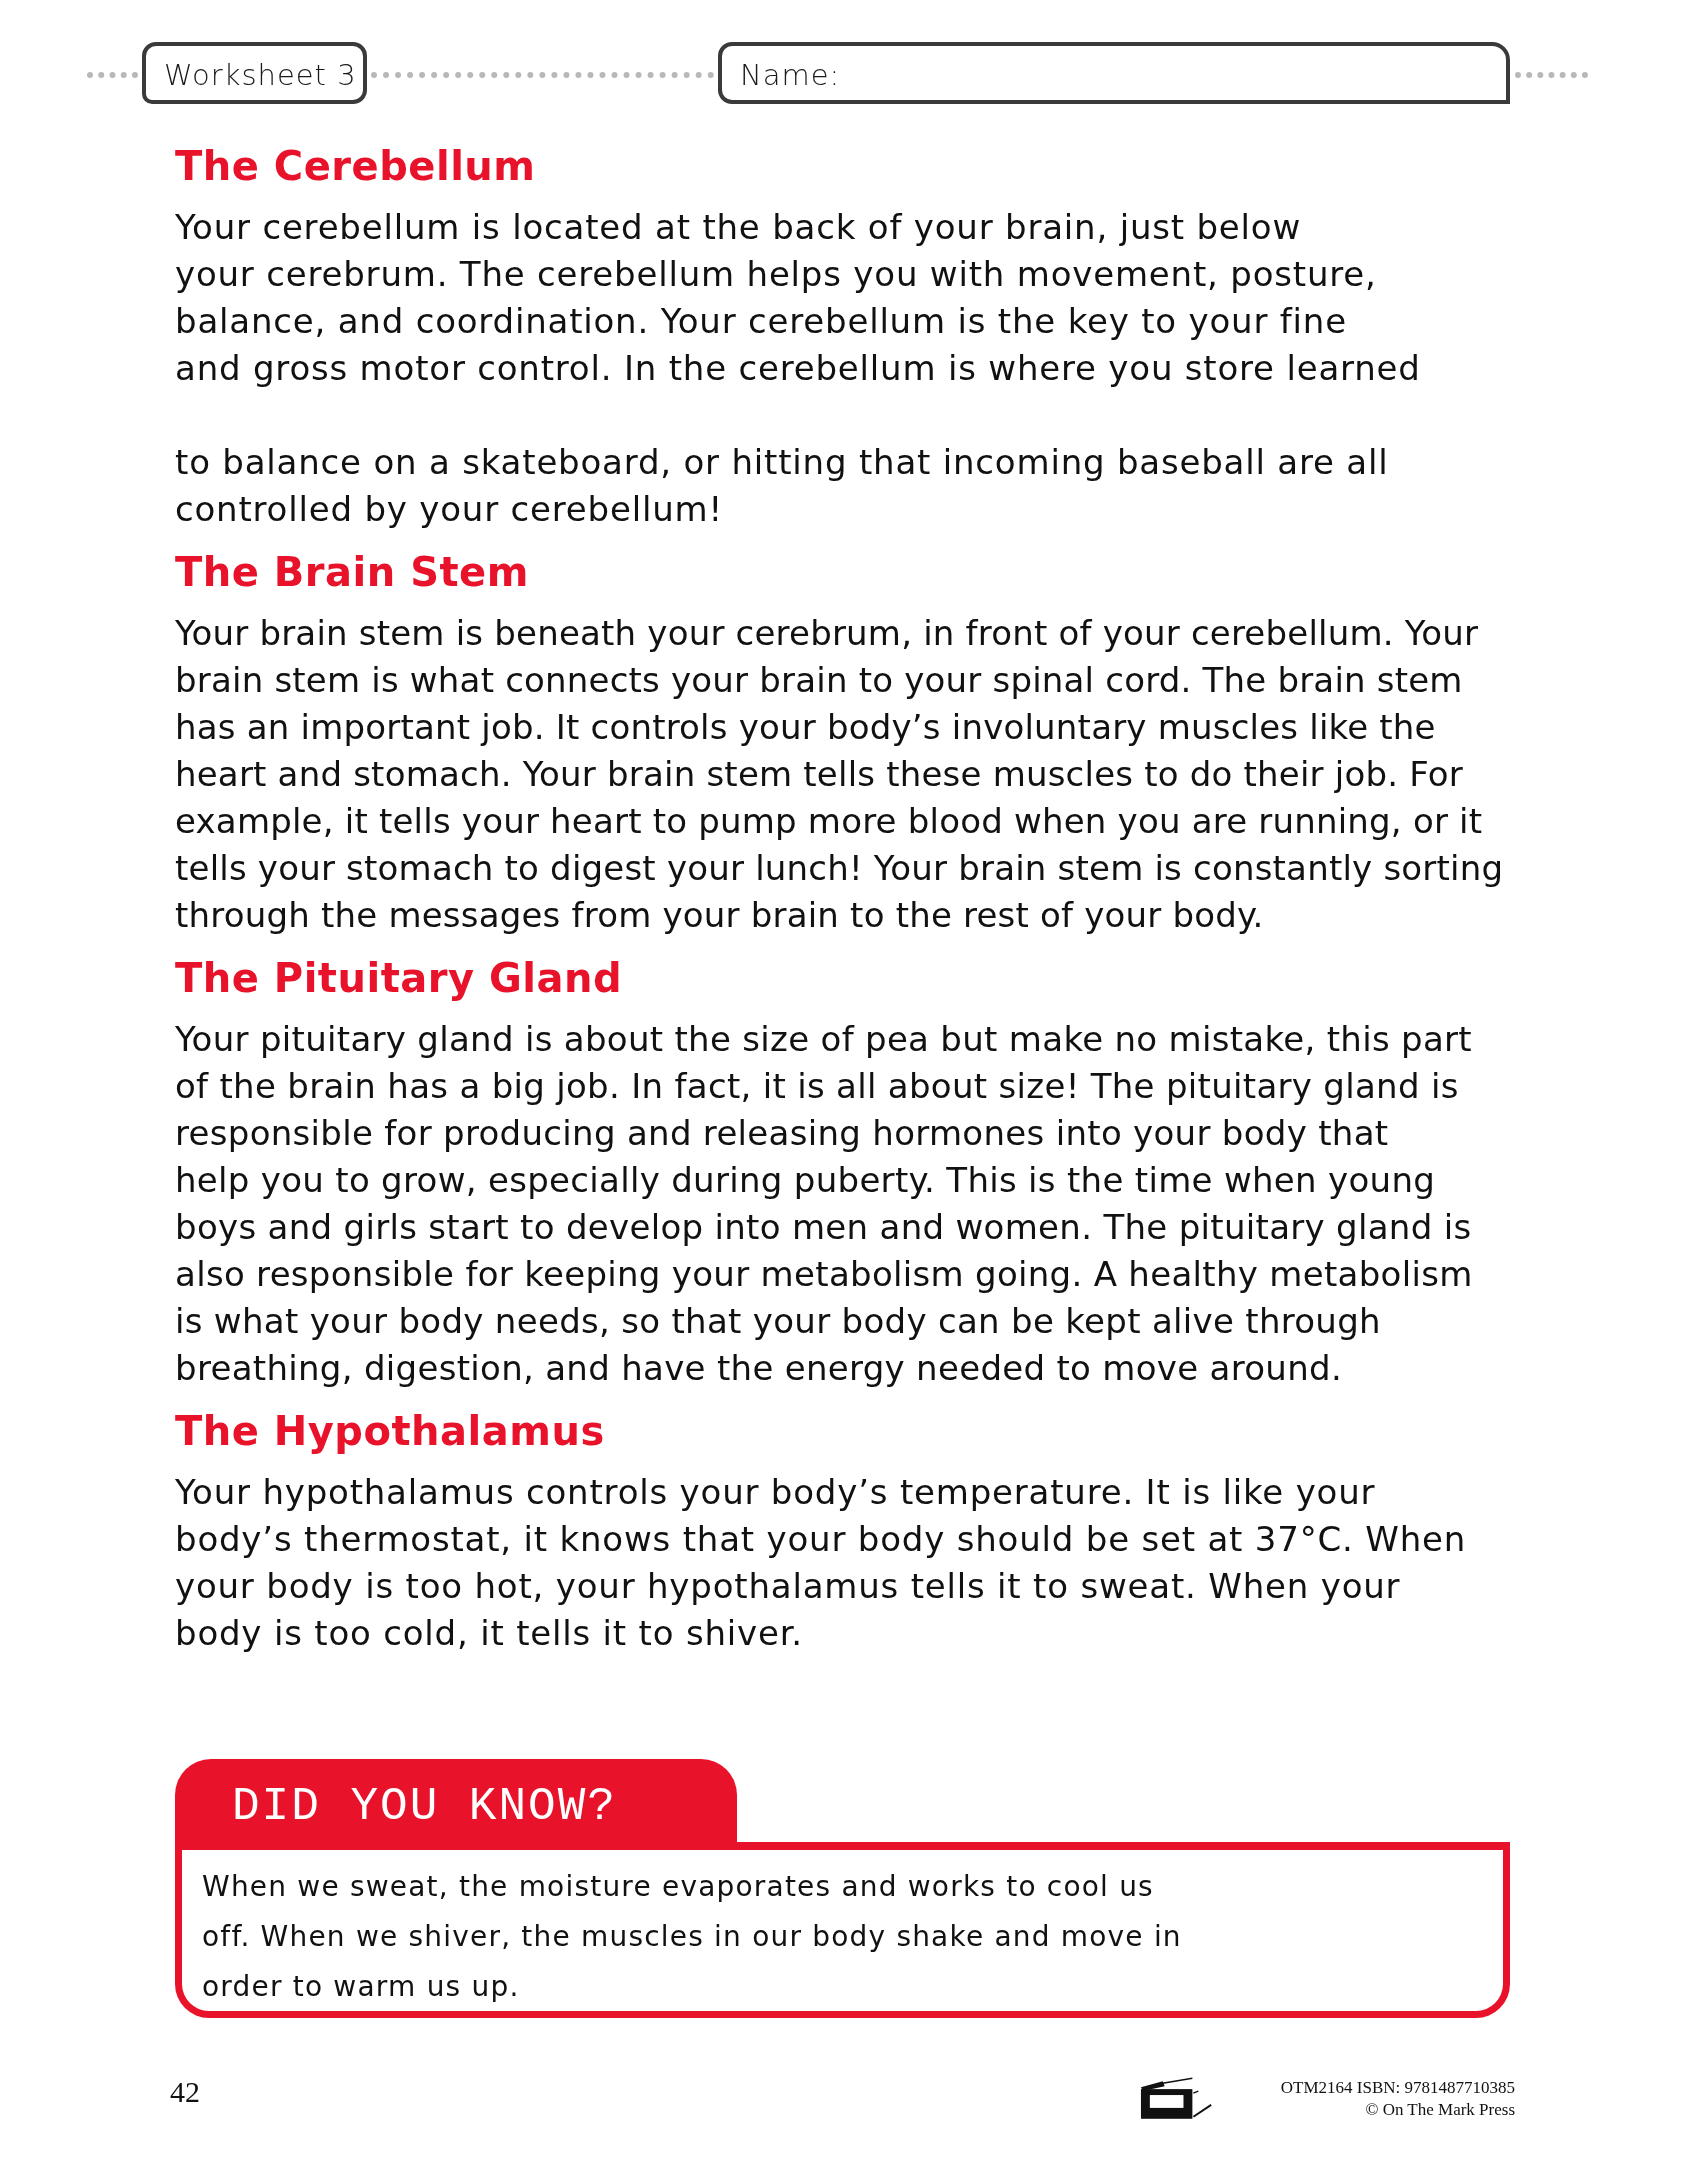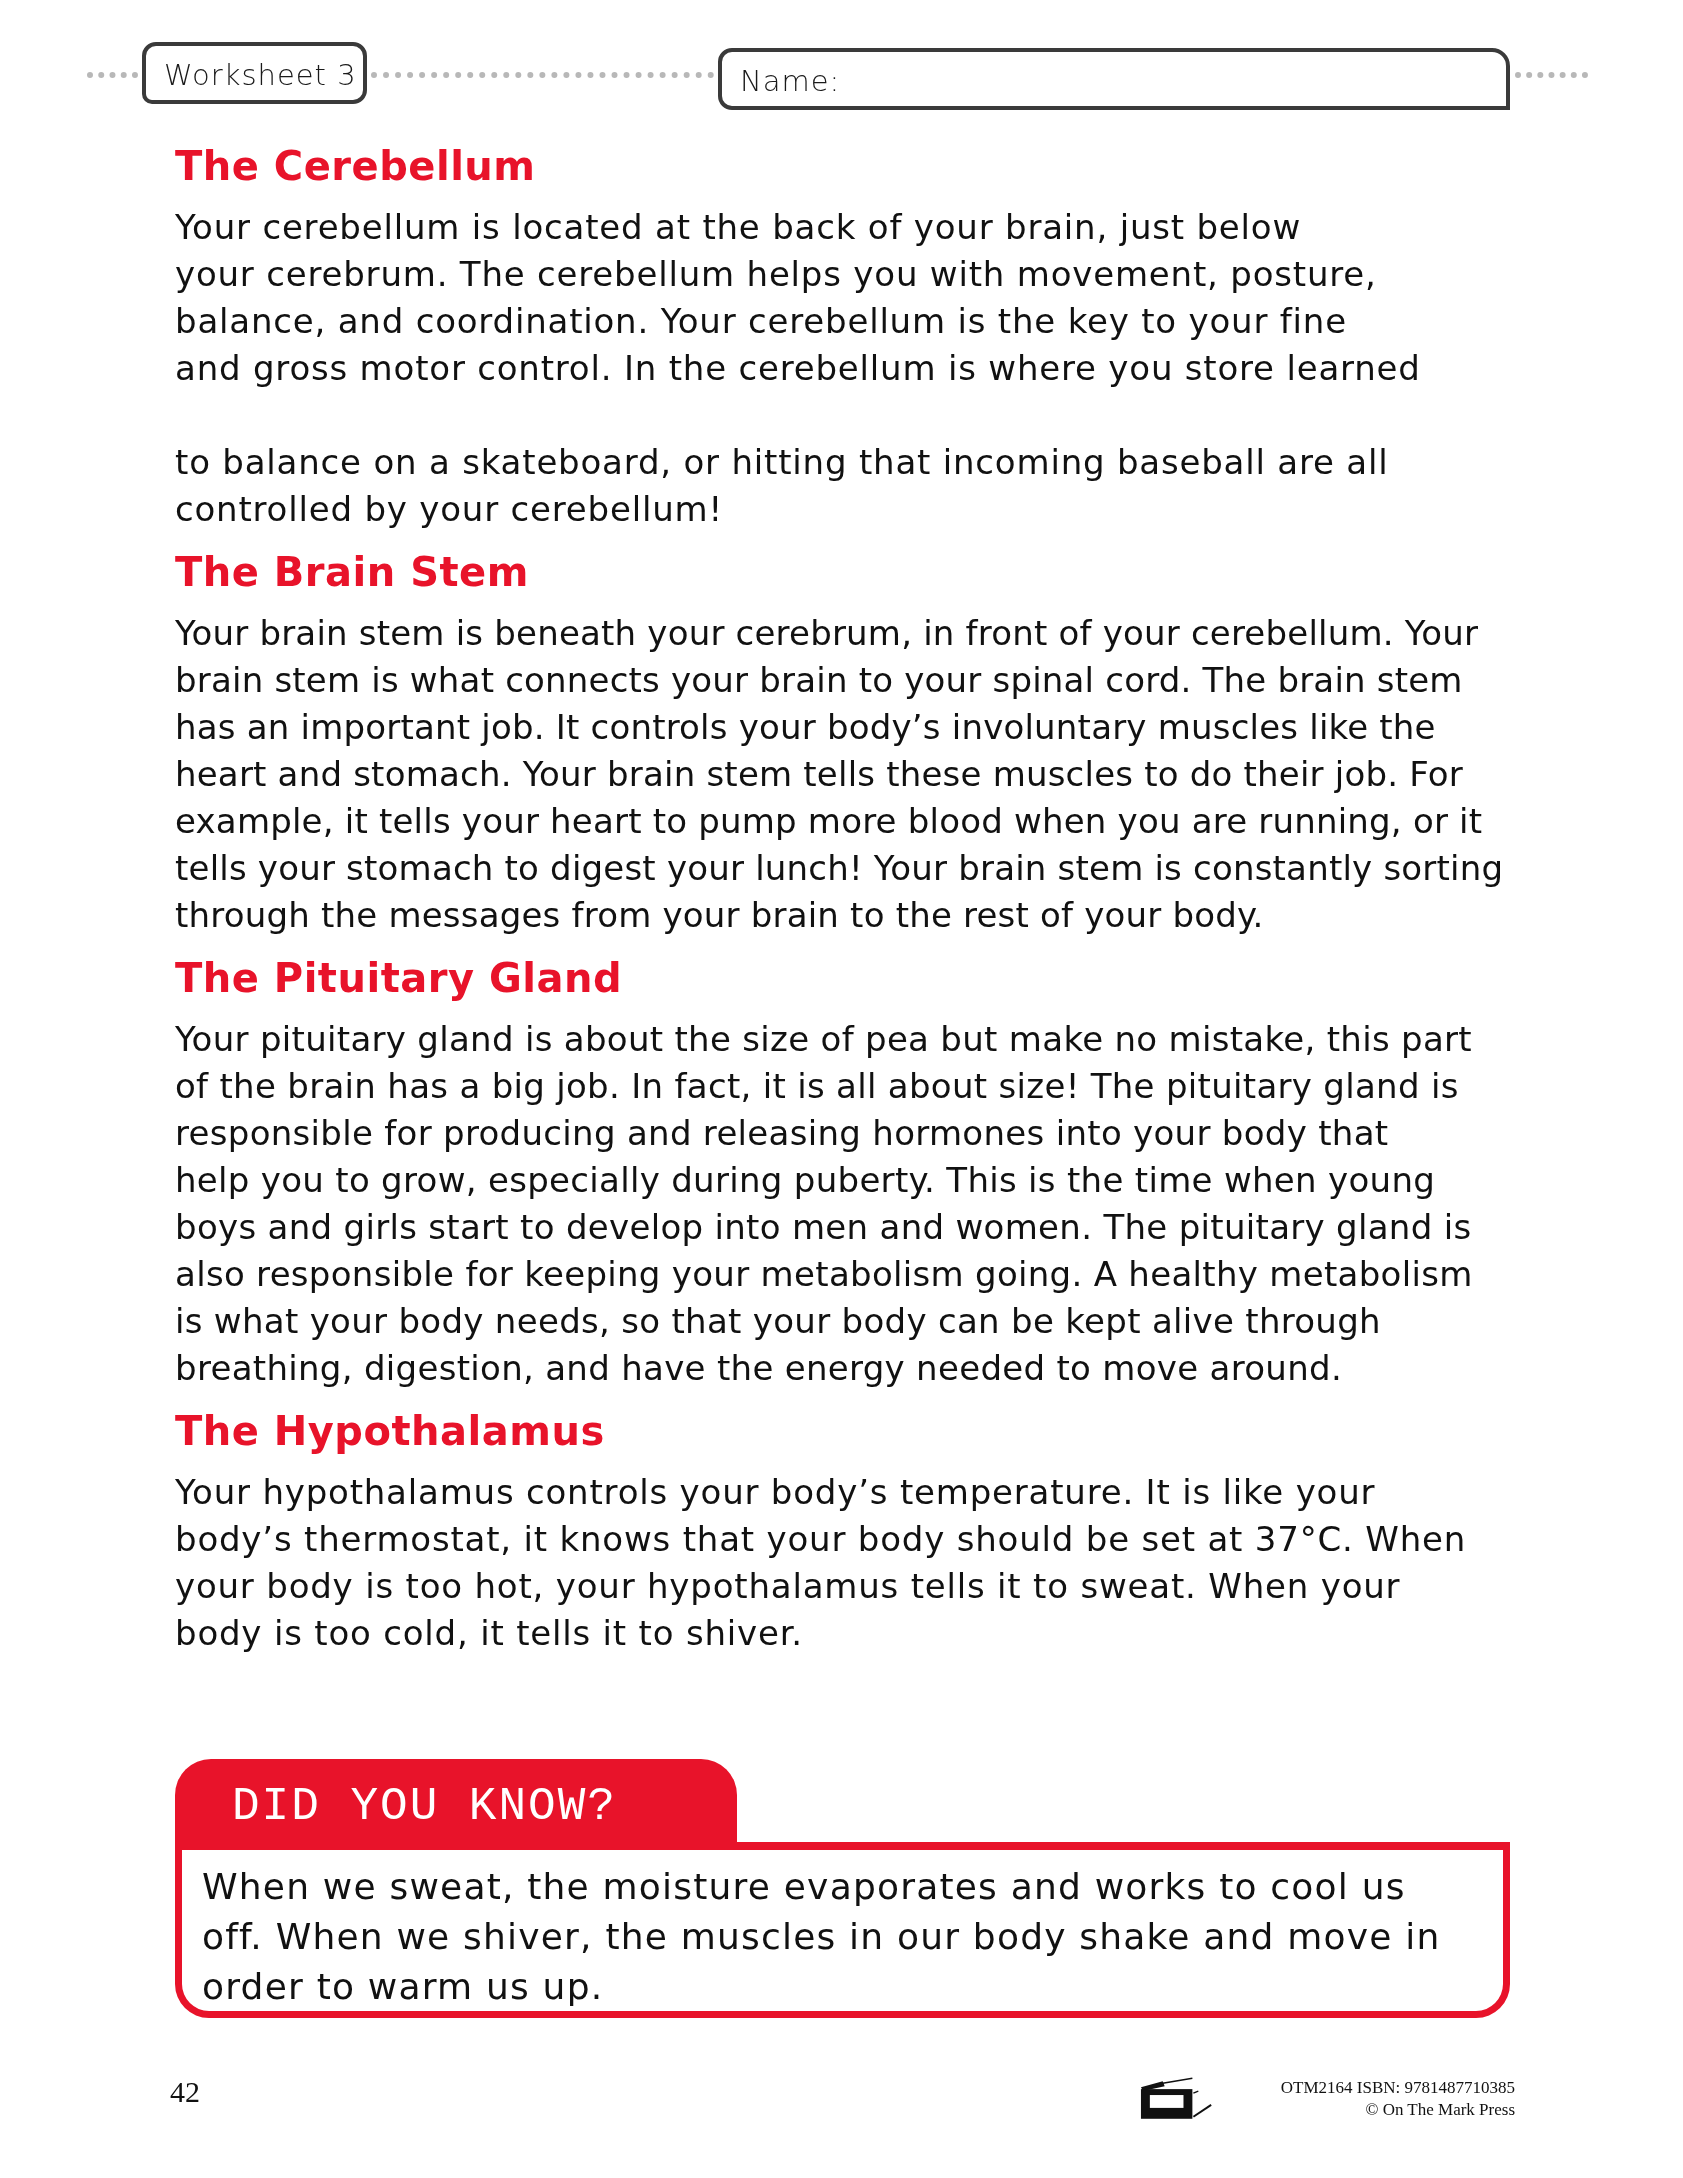--- a/index.html
+++ b/index.html
@@ -6,38 +6,38 @@
     body { width: 1683px; height: 2178px; position: relative; overflow: hidden;
            font-family: "DejaVu Sans", sans-serif; color: #111; }
 
     .dots { position: absolute; height: 0; border-top: 6px dotted #b8b8b8; top: 72px; }
 
     .header-box { position: absolute; border: 4px solid #3a3a3a; border-radius: 14px;
                   background: #fff; box-sizing: border-box; }
     .header-box span { position: absolute; left: 18px; top: 12px; font-size: 29px; font-weight: 300;
                        letter-spacing: 1px; color: #1a1a1a; }
     .ws-box { left: 142px; top: 42px; width: 225px; height: 62px; border-bottom-left-radius: 10px; }
-    .name-box { left: 718px; top: 42px; width: 792px; height: 62px; border-bottom-right-radius: 0; border-top-right-radius: 18px; margin-top: 6px; }
+    .name-box { left: 718px; top: 42px; width: 792px; height: 62px; border-bottom-right-radius: 0; border-top-right-radius: 18px; }
 
     .content { position: absolute; left: 175px; top: 139px; width: 1346px; }
     .section h2 { margin: 0; color: #e8132a; font-size: 40px; font-weight: bold; letter-spacing: 0.5px;
                   height: 55px; line-height: 55px; }
     .section p { margin: 10px 0 0 0; font-size: 34px; line-height: 47px; letter-spacing: 0.8px;
                  font-weight: normal; color: #111; }
     .section { margin-bottom: 12px; }
 
     .dyk { position: absolute; left: 175px; top: 1759px; width: 1335px; height: 259px; }
     .dyk-tab { position: absolute; left: 0; top: 0; width: 562px; height: 109px; background: #e8132a;
                border-top-left-radius: 36px; border-top-right-radius: 36px; font-family: Liberation Mono, monospace; }
     .dyk-tab span { position: absolute; left: 57px; top: 22px; color: #fff; font-size: 46px;
                     letter-spacing: 2px; font-weight: 500; }
     .dyk-box { position: absolute; left: 0; top: 83px; width: 1335px; height: 176px; box-sizing: border-box;
                border: 7px solid #e8132a; border-top-width: 8px; border-radius: 0 0 34px 34px; background: #fff; }
     .dyk-box p { margin: 0; position: absolute; left: 20px; top: 12px; right: 40px;
-                 font-size: 36px; line-height: 50px; letter-spacing: 1.2px; color: #111; }
+                 font-size: 28px; line-height: 50px; letter-spacing: 1.2px; color: #111; }
 
     .page-num { position: absolute; left: 170px; top: 2075px; font-family: "Liberation Serif", serif;
                 font-size: 30px; color: #111; }
     .footer-icon { position: absolute; left: 1137px; top: 2077px; width: 89px; height: 44px; }
     .footer-text { position: absolute; left: 1233px; top: 2077px; font-family: "Liberation Serif", serif;
                    font-size: 17px; line-height: 22px; color: #111; text-align: right; width: 282px; }
     .footer-text .row1 span { }
   </style>
 </head>
 <body>

